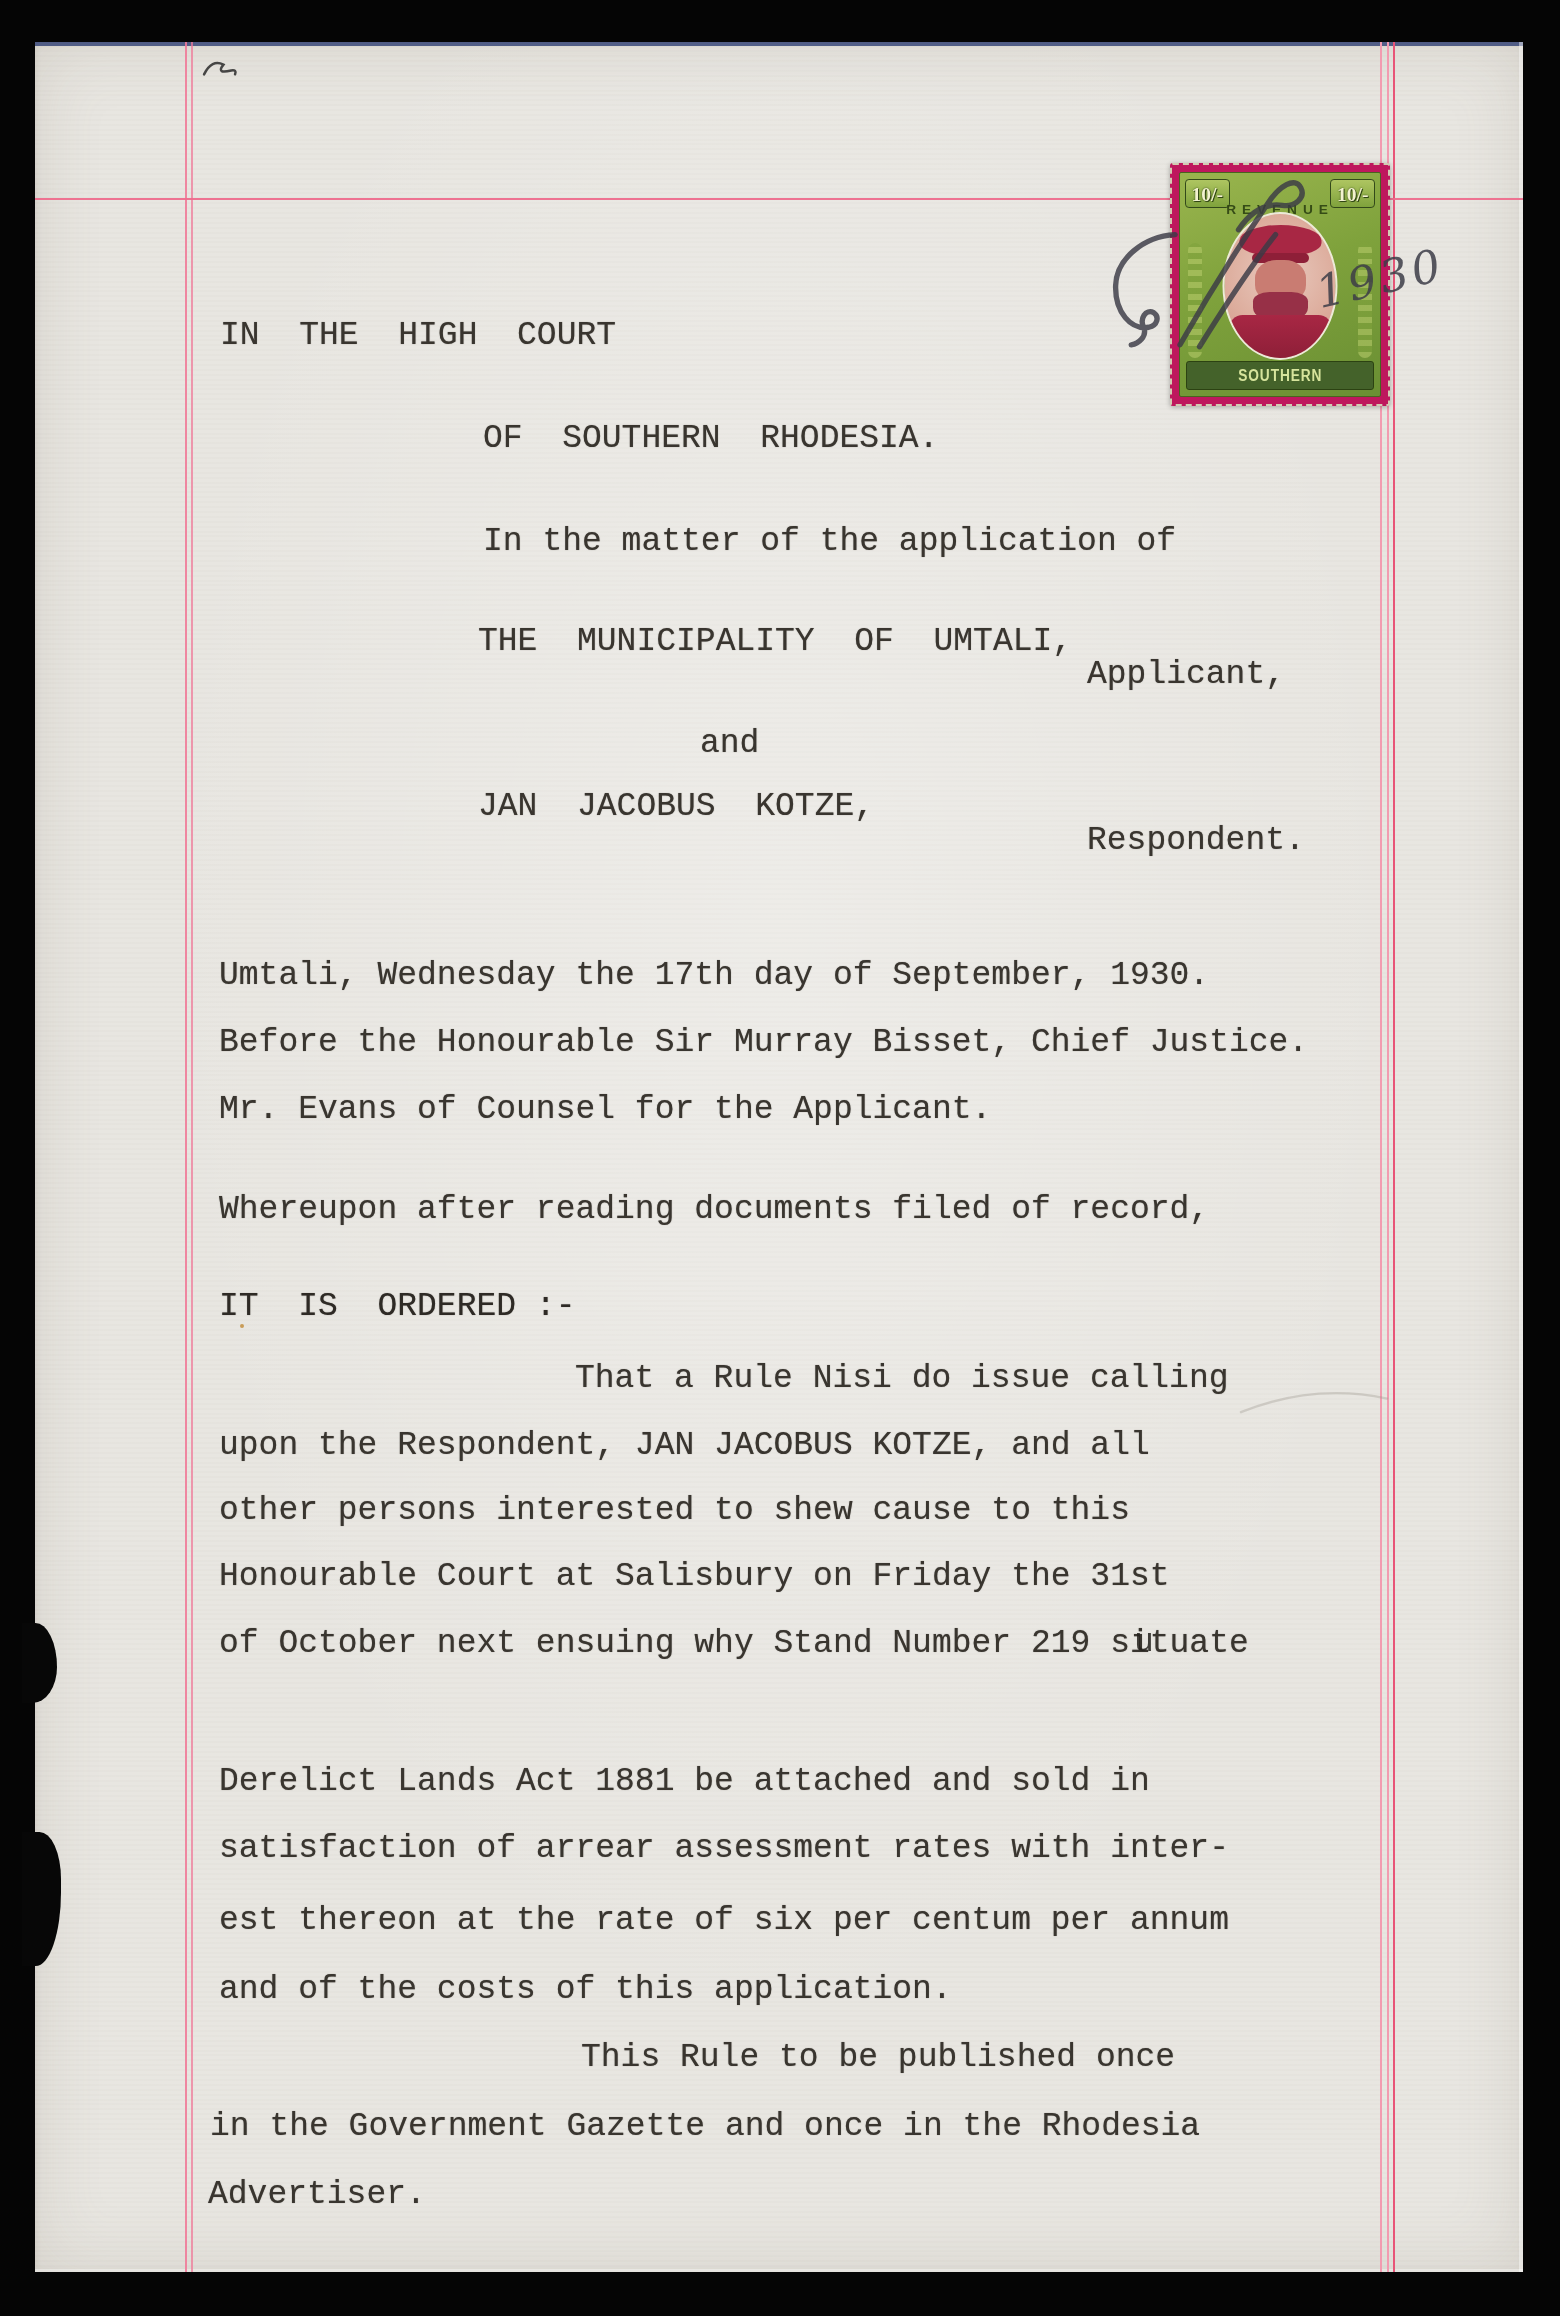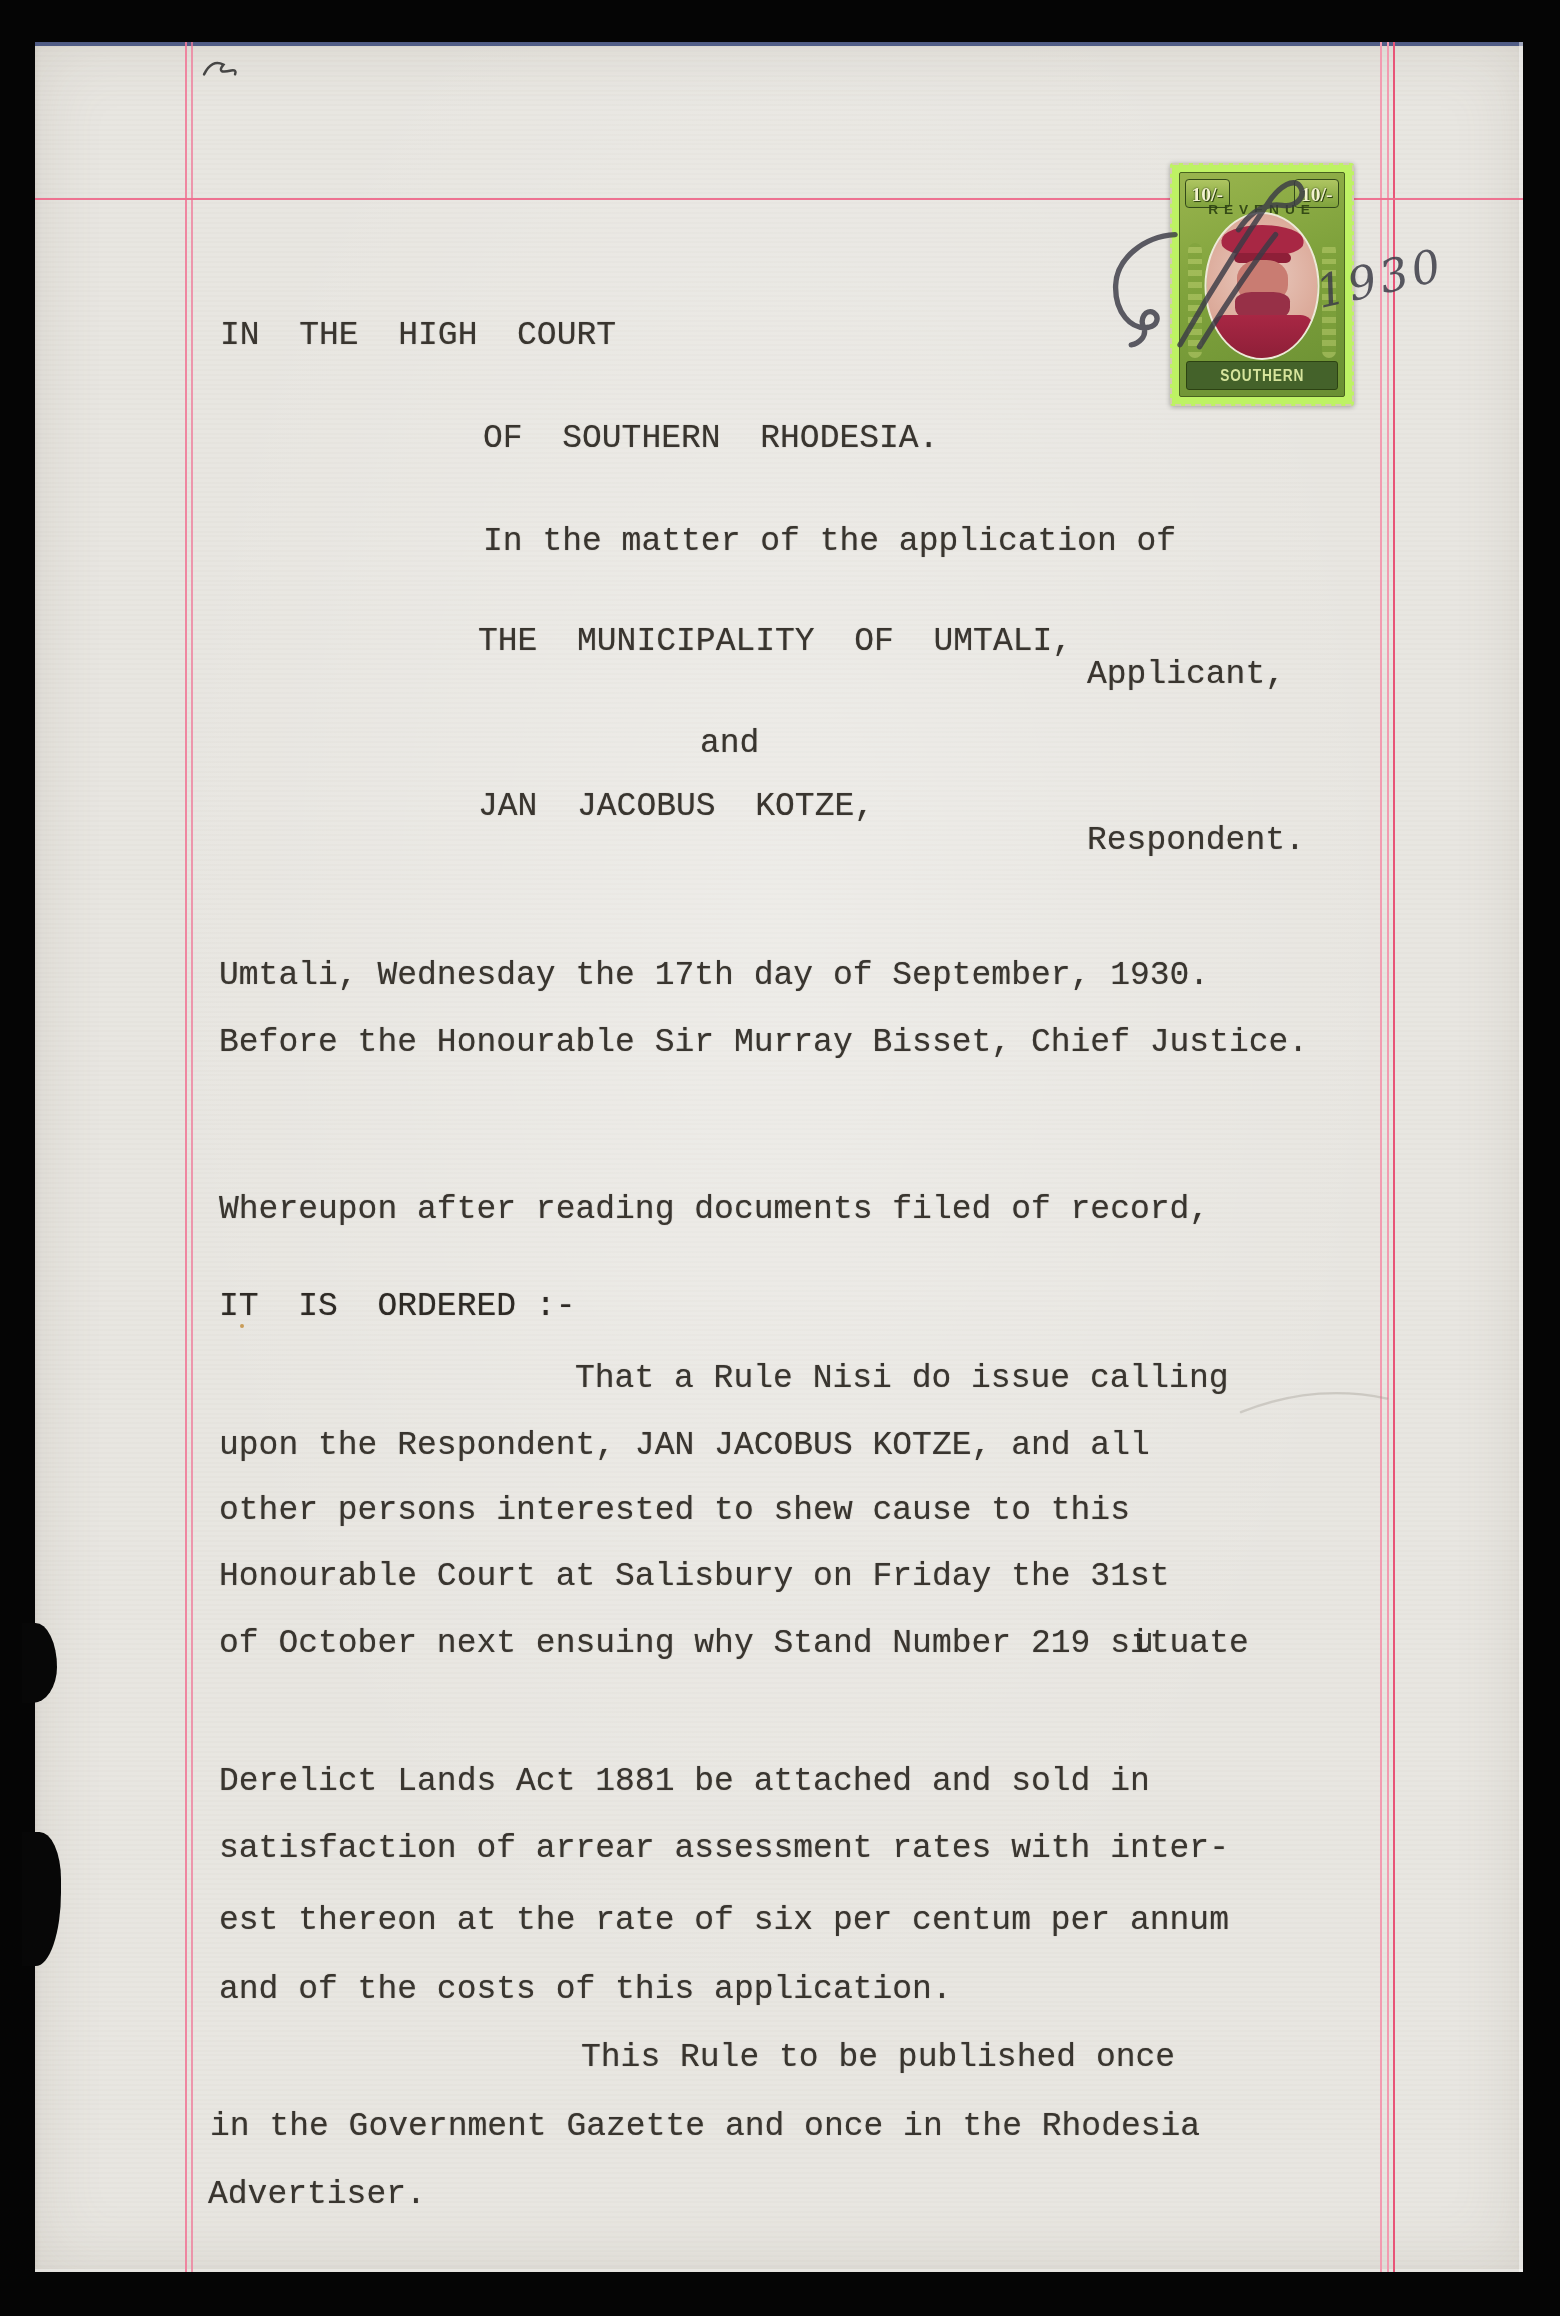--- a/index.html
+++ b/index.html
@@ -26,22 +26,22 @@
   
   .blob{position:absolute;background:#070707;}
   .blob1{left:21.5px;top:1623px;width:35px;height:80px;border-radius:0 62% 70% 0 / 0 55% 45% 0;}
   .blob2{left:21.5px;top:1832px;width:39px;height:134px;border-radius:0 55% 65% 0 / 0 35% 55% 0;}
   
   .frag-row{position:absolute;left:861px;top:2255px;height:17.6px;overflow:hidden;
             font-family:"Liberation Mono", monospace;font-size:33px;color:#1d1b18;white-space:pre;}
   .frag-row span{display:inline-block;}
   .frag-gap{display:inline-block;width:57px;}
   
-  .stamp{position:absolute;left:1170px;top:163px;width:184px;height:243px;
-         background:#bef264;border:2px dashed #d3ccb2;border-radius:2.9px;box-sizing:border-box;
+  .stamp{position:absolute;left:1170px;top:163px;width:220px;height:243px;
+         background:#be185d;border:2px dashed #d3ccb2;border-radius:2.9px;box-sizing:border-box;
          box-shadow:0 1px 4.9px rgba(0,0,0,.3);}
   .stamp-green{position:absolute;left:6.8px;top:6.8px;right:6.8px;bottom:6.8px;
          background:linear-gradient(160deg,#9ab54e 0%,#7fa23c 45%,#6a8f33 100%);
          border:1.5px solid #49631f;border-radius:2px;overflow:hidden;}
   .denom{position:absolute;top:5.9px;width:45px;height:29px;line-height:29px;text-align:center;
          background:linear-gradient(180deg,#aec561,#7fa23c);border:1.5px solid #33491a;border-radius:3.9px;
          font-family:"Liberation Serif", serif;font-weight:bold;font-size:19.5px;color:#f3f2d0;
          text-shadow:1px 1px 0 #2f4513,0 0 2px #2f4513;box-sizing:border-box;}
   .denom-left{left:4.9px;} .denom-right{right:4.9px;}
   .revenue{position:absolute;top:29px;left:0;width:100%;text-align:center;
@@ -108,20 +108,21 @@
   <div class="tw" style="left:483px;top:419px;">OF  SOUTHERN  RHODESIA.</div>
   <div class="tw" style="left:478px;top:622px;">THE  MUNICIPALITY  OF  UMTALI,</div>
   <div class="tw" style="left:483px;top:522px;">In the matter of the application of</div>
   <div class="tw" style="left:1087px;top:655px;">Applicant,</div>
   <div class="tw" style="left:700px;top:724px;">and</div>
   <div class="tw" style="left:478px;top:787px;">JAN  JACOBUS  KOTZE,</div>
   <div class="tw" style="left:1087px;top:821px;">Respondent.</div>
 
   <div class="tw" style="left:219px;top:956px;">Umtali, Wednesday the 17th day of September, 1930.</div>
   <div class="tw" style="left:219px;top:1023px;">Before the Honourable Sir Murray Bisset, Chief Justice.</div>
+  <div class="tw" style="left:219px;top:1090px;">Mr. Evans of Counsel for the Applicant.</div>
 
   <div class="tw" style="left:219px;top:1190px;">Whereupon after reading documents filed of record,</div>
   <div class="tw tw-dark" style="left:219px;top:1287px;">IT  IS  ORDERED :-</div>
 
   <div class="tw" style="left:575px;top:1359px;">That a Rule Nisi do issue calling</div>
   <div class="tw" style="left:219px;top:1426px;">upon the Respondent, JAN JACOBUS KOTZE, and all</div>
   <div class="tw" style="left:219px;top:1491px;">other persons interested to shew cause to this</div>
   <div class="tw" style="left:219px;top:1557px;">Honourable Court at Salisbury on Friday the 31st</div>
   <div class="tw" style="left:219px;top:1624px;">of October next ensuing why Stand Number 219 situate</div>
   <div class="tw" style="left:219px;top:1762px;">Derelict Lands Act 1881 be attached and sold in</div>

